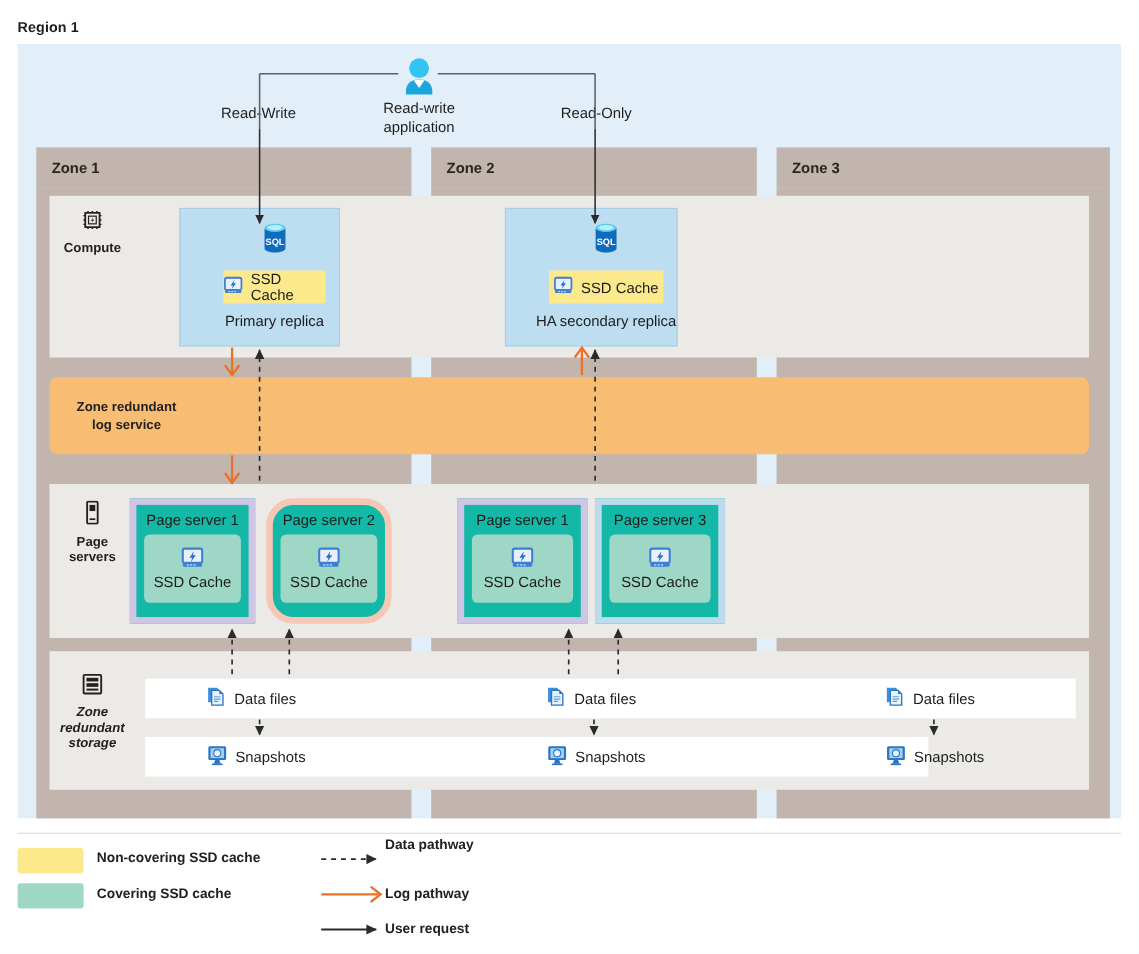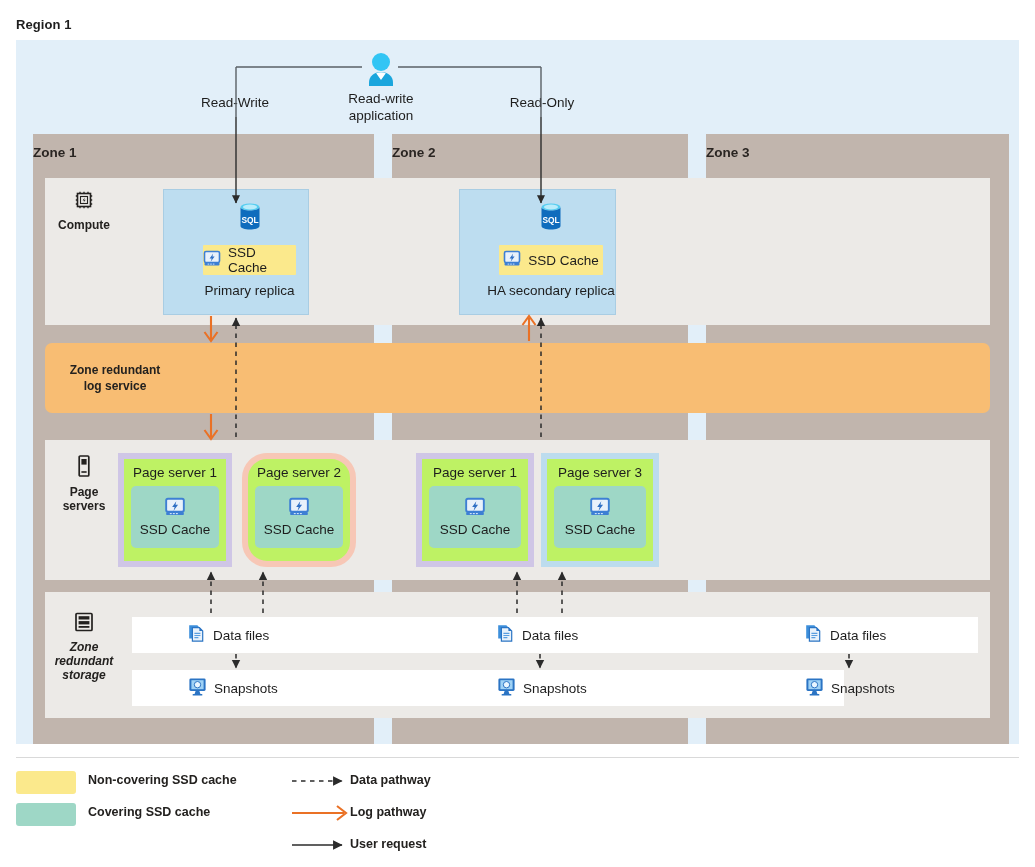--- a/index.html
+++ b/index.html
@@ -22,21 +22,21 @@
   #app-icon{left:365px;top:52px;width:32px;height:40px;}
   #app-label{
     left:320px;top:90px;width:122px;text-align:center;font-size:13.5px;line-height:17px;color:#1d1d1d;
   }
   #rw-label{left:180px;top:95px;width:110px;text-align:center;font-size:13.5px;color:#1d1d1d;}
   #ro-label{left:487px;top:95px;width:110px;text-align:center;font-size:13.5px;color:#1d1d1d;}
 
   
   .zone-bar{
     height:37px;background:#c1b5ad;color:#2a2522;font-size:13.5px;font-weight:bold;
-    display:flex;align-items:center;box-sizing:border-box;
+    display:flex;align-items:center;padding-left:14px;box-sizing:border-box;
   }
   #zone1-bar{left:33px;top:134px;width:341px;}
   #zone2-bar{left:392px;top:134px;width:296px;}
   #zone3-bar{left:706px;top:134px;width:303px;}
 
   
   .zone-body{background:#c1b5ad;}
   #zone1-body{left:33px;top:171px;width:341px;height:573px;}
   #zone2-body{left:392px;top:171px;width:296px;height:573px;}
   #zone3-body{left:706px;top:171px;width:303px;height:573px;}
@@ -73,21 +73,21 @@
   .sql-ico{margin-top:10px;}
   .ssd-yellow{
     background:#fbe98c;height:30px;width:calc(100% - 24px);margin-top:7px;
     display:flex;align-items:center;justify-content:center;gap:7px;
     font-size:13.5px;color:#1d1d1d;border-radius:1px;
   }
   .replica-name{margin-top:8px;font-size:13.5px;color:#1d1d1d;}
 
   
   .pserver{
-    box-sizing:border-box;background:#bef264;border:6px solid #cfc6e6;
+    box-sizing:border-box;background:#14b8a6;border:6px solid #cfc6e6;
     display:flex;flex-direction:column;align-items:center;padding-top:6px;
   }
   .pserver .ptitle{font-size:13.5px;color:#1d1d1d;}
   .ssd-green{
     margin-top:6px;background:#9ed7c6;width:calc(100% - 14px);height:62px;border-radius:5px;
     display:flex;flex-direction:column;align-items:center;justify-content:center;gap:2px;
     font-size:13.5px;color:#1d1d1d;
   }
   #ps-z1-1{left:118px;top:453px;width:114px;height:114px;border-color:#cfc6e6;}
   #ps-z1-2{left:242px;top:453px;width:114px;height:114px;border-color:#f7c7b6;border-radius:25px;}
@@ -466,16 +466,16 @@
     <g marker-end="url(#ah-black)">
       <line x1="2" y1="16" x2="52" y2="16" stroke="#2b2b2b" stroke-width="1.6" stroke-dasharray="4.5,4.5"></line>
       <line x1="2" y1="80" x2="52" y2="80" stroke="#2b2b2b" stroke-width="1.6"></line>
     </g>
     <g>
       <line x1="2" y1="48" x2="54" y2="48" stroke="#ea7125" stroke-width="2.1"></line>
       <path d="M47,41 L56,48 L47,55" fill="none" stroke="#ea7125" stroke-width="2.1"></path>
     </g>
   </svg>
 
-  <div class="lg-text" style="left:350px;top:18px">Data pathway</div>
+  <div class="lg-text" style="left:350px;top:6px">Data pathway</div>
   <div class="lg-text" style="left:350px;top:50px">Log pathway</div>
   <div class="lg-text" style="left:350px;top:82px">User request</div>
 </div>
 
 </body></html>

